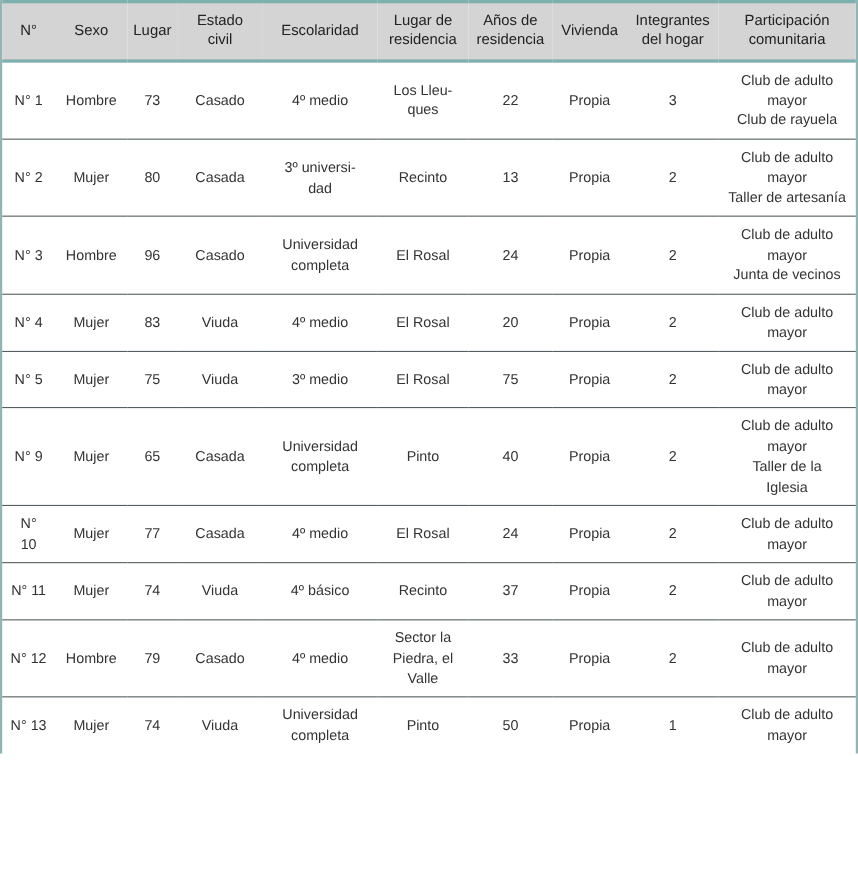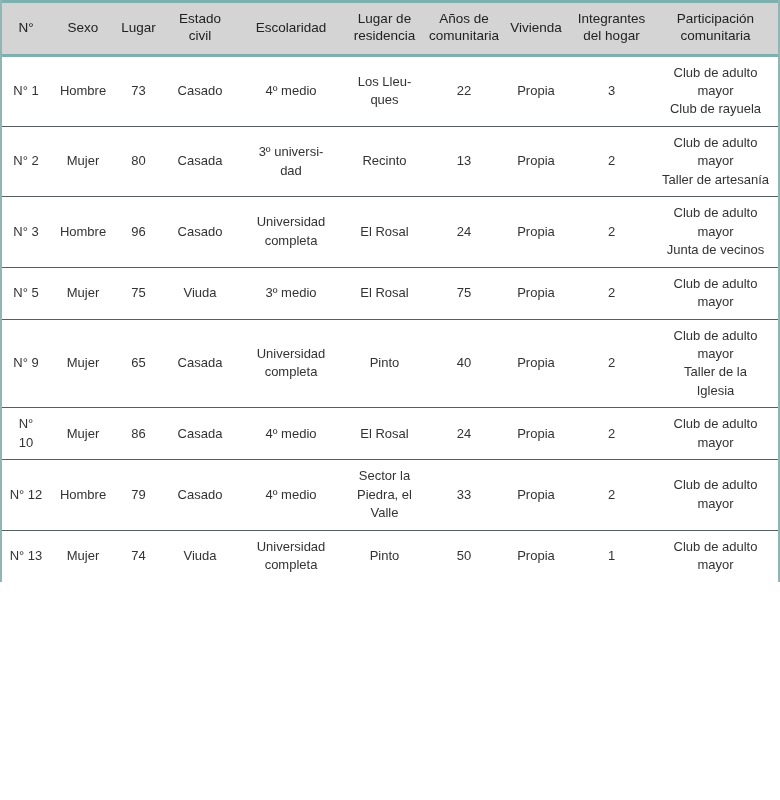--- a/index.html
+++ b/index.html
@@ -99,21 +99,21 @@
       <tr>
         <th class="cell-multi">N°</th>
         <th class="cell-multi">Sexo</th>
         <th class="cell-multi">Lugar</th>
         <th class="cell-multi">Estado
 civil</th>
         <th class="cell-multi">Escolaridad</th>
         <th class="cell-multi">Lugar de
 residencia</th>
         <th class="cell-multi">Años de
-comunitaria</th>
+residencia</th>
         <th class="cell-multi">Vivienda</th>
         <th class="cell-multi">Integrantes
 del hogar</th>
         <th class="cell-multi">Participación
 comunitaria</th>
       </tr>
     </thead>
     <tbody id="table-body">
         <tr>
           <td class="cell-multi">N° 1</td>
@@ -154,20 +154,33 @@
 completa</td>
           <td class="cell-multi">El Rosal</td>
           <td class="cell-multi">24</td>
           <td class="cell-multi">Propia</td>
           <td class="cell-multi">2</td>
           <td class="cell-multi">Club de adulto
 mayor
 Junta de vecinos</td>
         </tr>
         <tr>
+          <td class="cell-multi">N° 4</td>
+          <td class="cell-multi">Mujer</td>
+          <td class="cell-multi">83</td>
+          <td class="cell-multi">Viuda</td>
+          <td class="cell-multi">4º medio</td>
+          <td class="cell-multi">El Rosal</td>
+          <td class="cell-multi">20</td>
+          <td class="cell-multi">Propia</td>
+          <td class="cell-multi">2</td>
+          <td class="cell-multi">Club de adulto
+mayor</td>
+        </tr>
+        <tr>
           <td class="cell-multi">N° 5</td>
           <td class="cell-multi">Mujer</td>
           <td class="cell-multi">75</td>
           <td class="cell-multi">Viuda</td>
           <td class="cell-multi">3º medio</td>
           <td class="cell-multi">El Rosal</td>
           <td class="cell-multi">75</td>
           <td class="cell-multi">Propia</td>
           <td class="cell-multi">2</td>
           <td class="cell-multi">Club de adulto
@@ -186,25 +199,38 @@
           <td class="cell-multi">2</td>
           <td class="cell-multi">Club de adulto
 mayor
 Taller de la
 Iglesia</td>
         </tr>
         <tr>
           <td class="cell-multi">N°
 10</td>
           <td class="cell-multi">Mujer</td>
-          <td class="cell-multi">86</td>
+          <td class="cell-multi">77</td>
           <td class="cell-multi">Casada</td>
           <td class="cell-multi">4º medio</td>
           <td class="cell-multi">El Rosal</td>
           <td class="cell-multi">24</td>
+          <td class="cell-multi">Propia</td>
+          <td class="cell-multi">2</td>
+          <td class="cell-multi">Club de adulto
+mayor</td>
+        </tr>
+        <tr>
+          <td class="cell-multi">N° 11</td>
+          <td class="cell-multi">Mujer</td>
+          <td class="cell-multi">74</td>
+          <td class="cell-multi">Viuda</td>
+          <td class="cell-multi">4º básico</td>
+          <td class="cell-multi">Recinto</td>
+          <td class="cell-multi">37</td>
           <td class="cell-multi">Propia</td>
           <td class="cell-multi">2</td>
           <td class="cell-multi">Club de adulto
 mayor</td>
         </tr>
         <tr>
           <td class="cell-multi">N° 12</td>
           <td class="cell-multi">Hombre</td>
           <td class="cell-multi">79</td>
           <td class="cell-multi">Casado</td>

